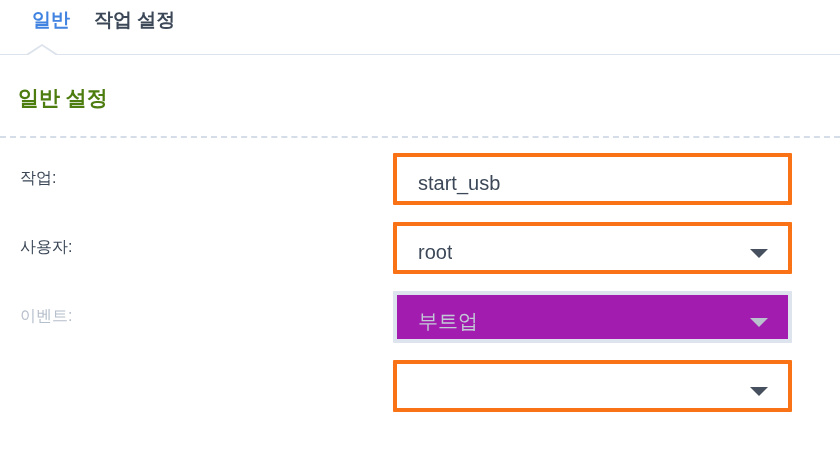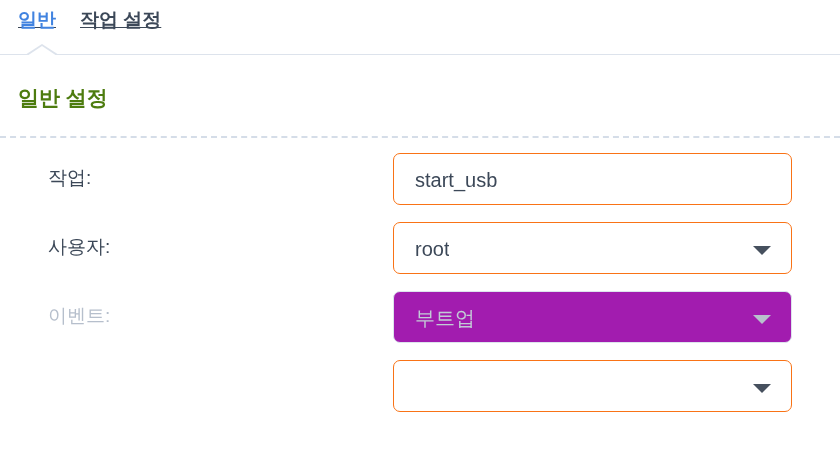--- a/index.html
+++ b/index.html
@@ -20,22 +20,21 @@
 
   
   .tabbar {
     position: relative;
     height: 56px;
     width: 840px;
   }
   .tabs {
     display: flex;
     align-items: flex-start;
-    padding: 7px 0 0 0;
-    text-decoration: underline;
+    padding: 7px 0 0 14px;
   }
   .tab {
     font-size: 19px;
     font-weight: bold;
     line-height: 26px;
     padding: 0 0 0 0;
     margin: 0;
     white-space: nowrap;
     cursor: pointer;
     user-select: none;
@@ -112,36 +111,35 @@
     width: 840px;
   }
   .form-row {
     position: relative;
     height: 69px;
   }
   .form-label {
     position: absolute;
     left: 20px;
     top: 12px;
-    font-size: 19px;
+    font-size: 16px;
     line-height: 26px;
     color: #3c4858;
     white-space: nowrap;
-    margin-left: 28px;
   }
   .form-label.disabled { color: #b6bfcc; }
 
   .field {
     position: absolute;
     left: 393px;
     top: 0;
     width: 399px;
     height: 52px;
-    border: 1px solid #f97316;
-    border-radius: 7px;
+    border: 4px solid #f97316;
+    border-radius: 1px;
     background: #ffffff;
   }
   .field.disabled {
     background: #a21caf;
     border-color: #dde4ed;
   }
   .field-text {
     position: absolute;
     left: 21px;
     top: 12px;

